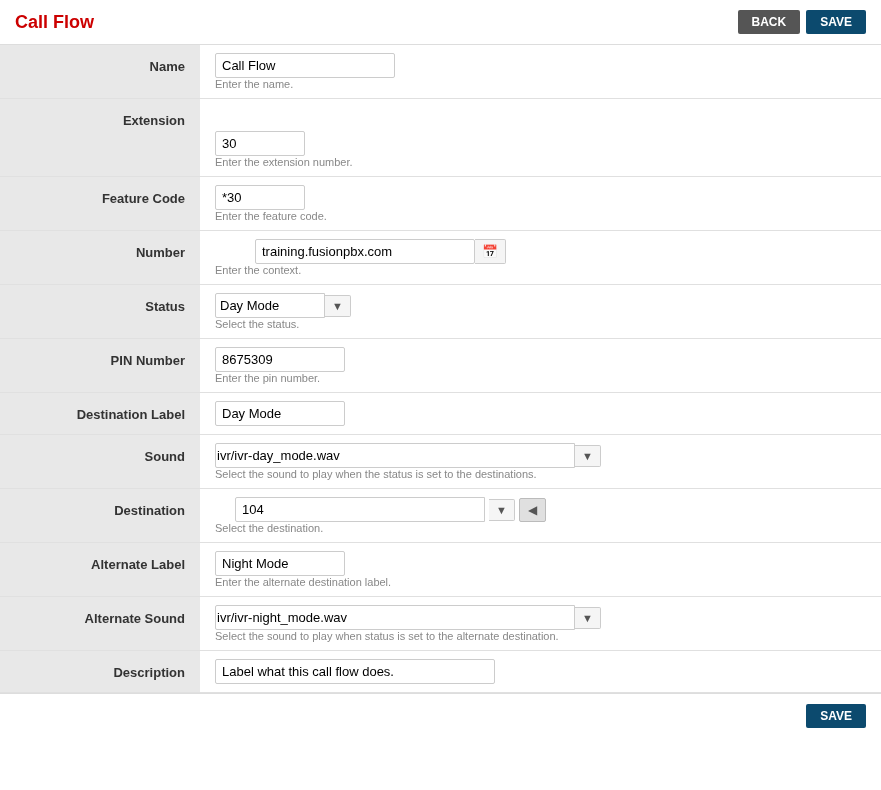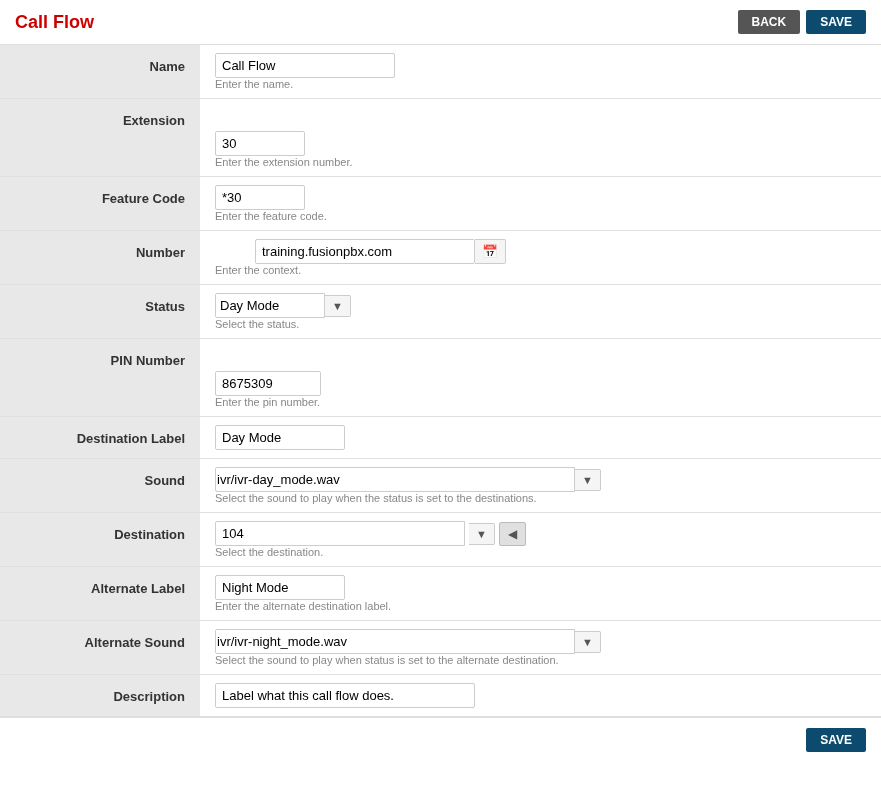--- a/index.html
+++ b/index.html
@@ -67,24 +67,24 @@
     }
     input[type="text"] {
       border: 1px solid #ccc;
       padding: 4px 6px;
       font-size: 13px;
       border-radius: 2px;
     }
     input.name-input { width: 180px; }
     input.ext-input { width: 90px; margin-top: 24px; }
     input.feature-input { width: 90px; }
-    input.pin-input { width: 106px; margin-top: 24px; }
+    input.pin-input { width: 130px; }
     input.dest-label-input { width: 130px; }
     input.alt-label-input { width: 130px; }
-    input.desc-input { width: 260px; }
+    input.desc-input { width: 280px; }
     .context-wrapper {
       display: flex;
       align-items: center;
       padding-left: 40px;
     }
     .context-input {
       width: 220px;
       border: 1px solid #ccc;
       padding: 4px 6px;
       font-size: 13px;
@@ -135,20 +135,21 @@
       border-radius: 2px 0 0 2px;
       appearance: none;
       -webkit-appearance: none;
       background: #fff;
       width: 360px;
     }
     .destination-wrapper {
       display: flex;
       align-items: center;
       gap: 4px;
+      margin-left: 20px;
     }
     select.dest-select {
       border: 1px solid #ccc;
       padding: 4px 6px;
       font-size: 13px;
       border-radius: 2px 0 0 2px;
       appearance: none;
       -webkit-appearance: none;
       background: #fff;
       width: 250px;

